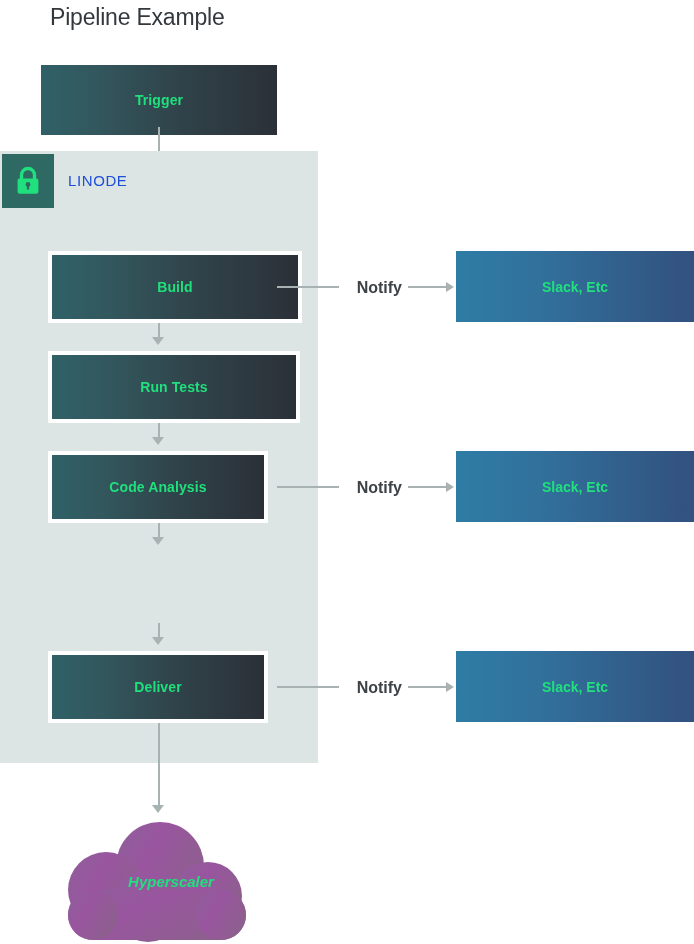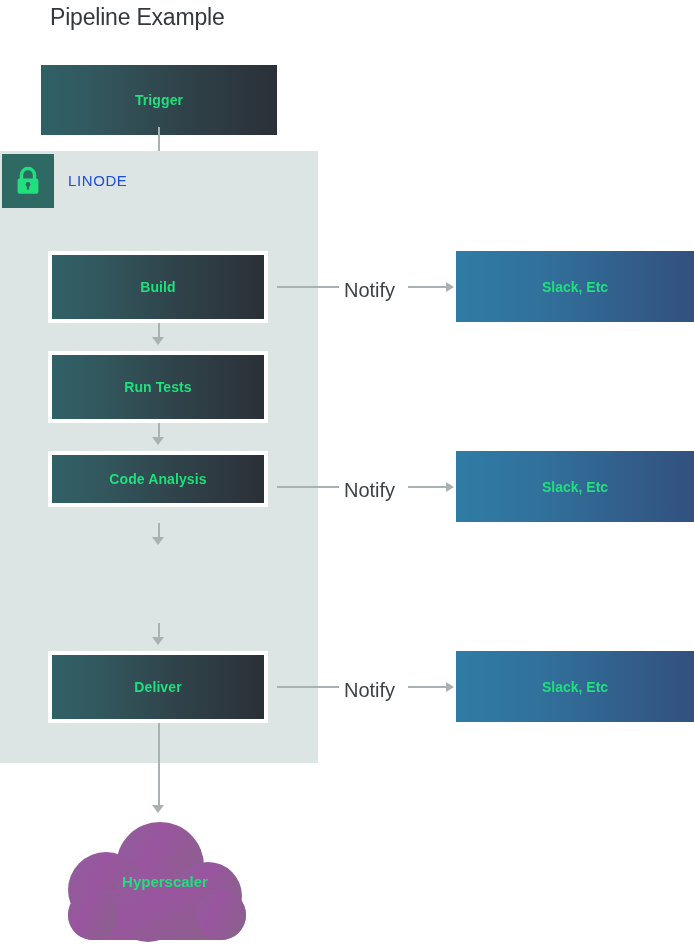--- a/index.html
+++ b/index.html
@@ -123,50 +123,52 @@
   .h-arrow-head {
     position: absolute;
     width: 0;
     height: 0;
     border-top: 5px solid transparent;
     border-bottom: 5px solid transparent;
     border-left: 8px solid #a9b2b2;
   }
   .notify-label {
     position: absolute;
-    font-size: 20px;
+    font-size: 16px;
     color: #3d4246;
     white-space: nowrap;
-    text-align: left;
+    text-align: right;
+    font-weight: bold;
   }
 
   
   .cloud-wrap {
     position: absolute;
     left: 48px;
     top: 818px;
     width: 218px;
     height: 126px;
   }
   .cloud-label {
     position: absolute;
-    left: 0;
+    left: 6px;
     top: 0;
     width: 218px;
     height: 126px;
     display: flex;
     align-items: center;
     justify-content: center;
     padding-left: 16px;
     box-sizing: border-box;
     font-size: 15px;
     font-weight: bold;
     color: #1fe07c;
     white-space: nowrap;
     pointer-events: none;
+    font-style: italic;
   }
 </style>
 </head>
 <body>
 
 <div id="canvas">
 
   <div class="page-title">Pipeline Example</div>
 
   <div class="stage" style="left:41px; top:57px; width:236px; height:70px;margin-top:8px;">
@@ -180,33 +182,33 @@
   <div class="lock-badge">
     <svg width="26" height="30" viewBox="0 0 26 30" aria-hidden="true">
       <path d="M6.5 13 V9 a6.5 6.5 0 0 1 13 0 v4" fill="none" stroke="#1fe07c" stroke-width="3.4"></path>
       <rect x="2.6" y="12.4" width="20.8" height="15.4" rx="2.2" fill="#1fe07c"></rect>
       <circle cx="13" cy="18.4" r="2.4" fill="#2e6a63"></circle>
       <rect x="11.9" y="18.4" width="2.2" height="5.2" fill="#2e6a63"></rect>
     </svg>
   </div>
   <div class="linode-label">LINODE</div>
 
-  <div class="stage bordered" style="left:48px; top:251px; width:220px; height:72px;">
+  <div class="stage bordered" style="left:48px; top:251px; width:254px; height:72px;">
     <span class="stage-label">Build</span>
   </div>
   <div class="v-connector" style="left:158px; top:323px; height:18px;"></div>
   <div class="v-arrow-head" style="left:152px; top:337px;"></div>
 
-  <div class="stage bordered" style="left:48px; top:351px; width:220px; height:72px;">
+  <div class="stage bordered" style="left:48px; top:351px; width:252px; height:72px;">
     <span class="stage-label">Run Tests</span>
   </div>
   <div class="v-connector" style="left:158px; top:423px; height:18px;"></div>
   <div class="v-arrow-head" style="left:152px; top:437px;"></div>
 
-  <div class="stage bordered" style="left:48px; top:451px; width:220px; height:56px;">
+  <div class="stage bordered" style="left:48px; top:451px; width:220px; height:72px;">
     <span class="stage-label">Code Analysis</span>
   </div>
   <div class="v-connector" style="left:158px; top:523px; height:18px;"></div>
   <div class="v-arrow-head" style="left:152px; top:537px;"></div>
 
   <div class="v-connector" style="left:158px; top:623px; height:18px;"></div>
   <div class="v-arrow-head" style="left:152px; top:637px;"></div>
 
   <div class="stage bordered" style="left:48px; top:651px; width:220px; height:72px;">
     <span class="stage-label">Deliver</span>

